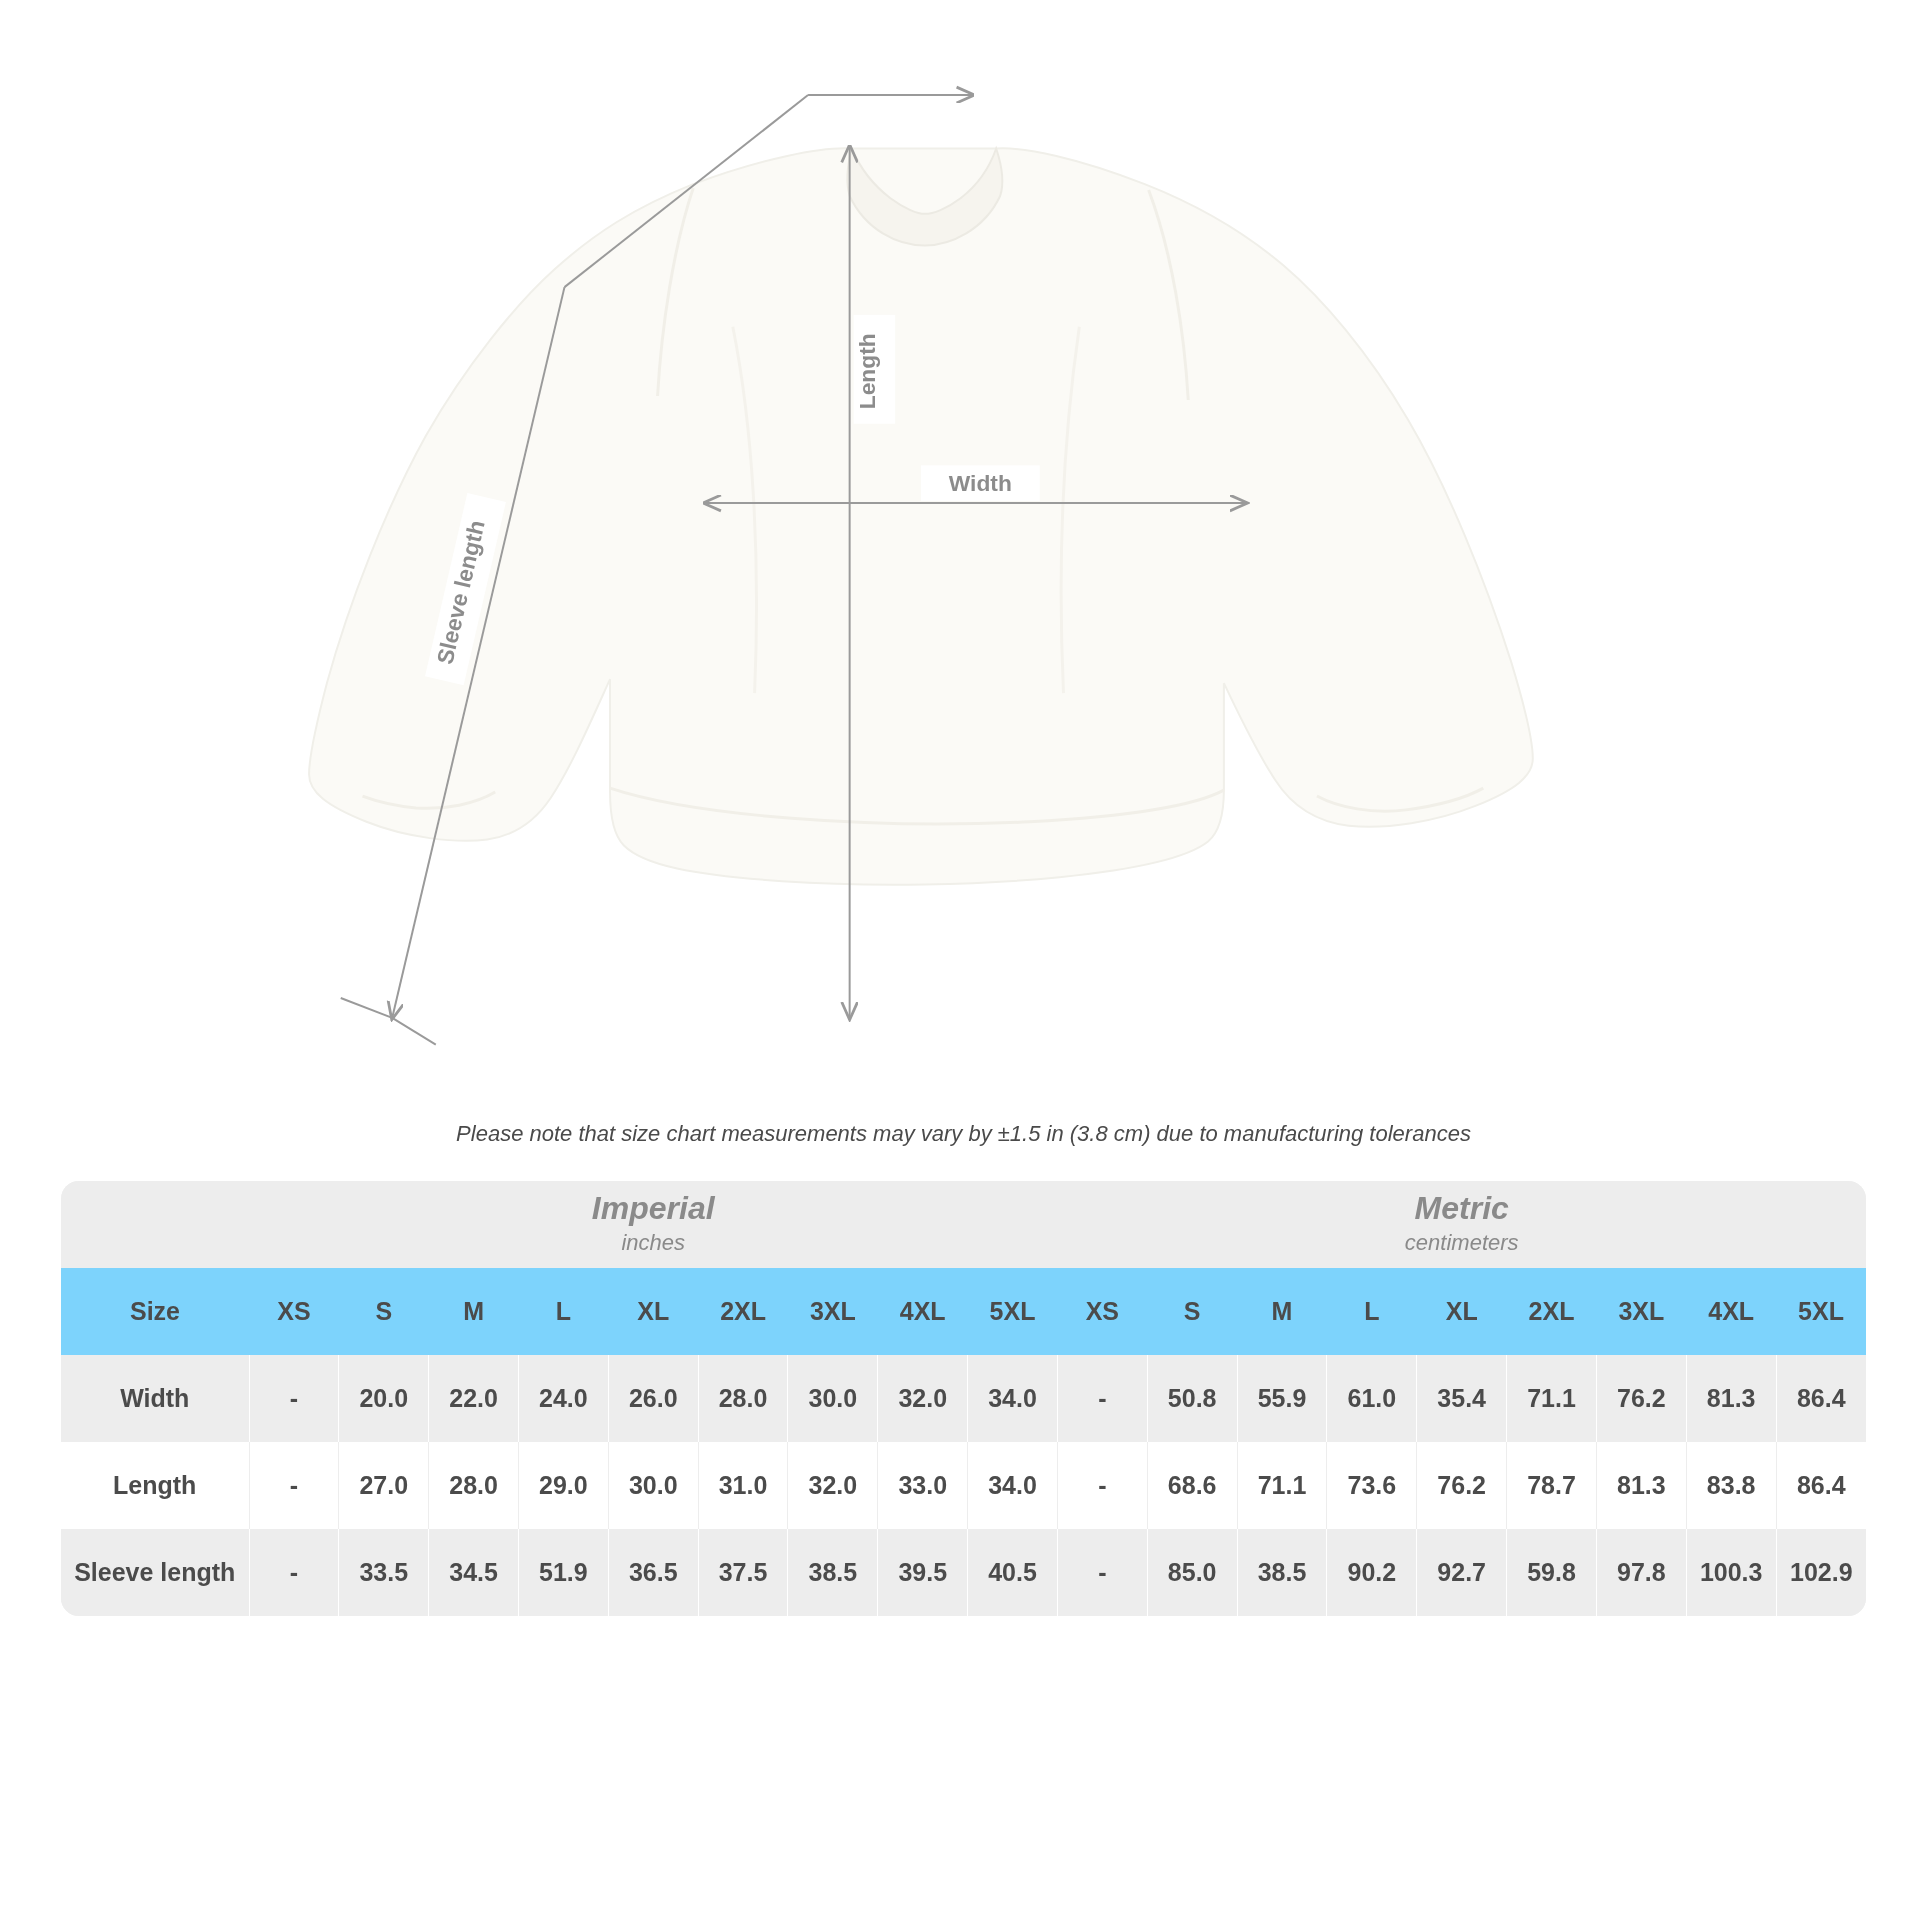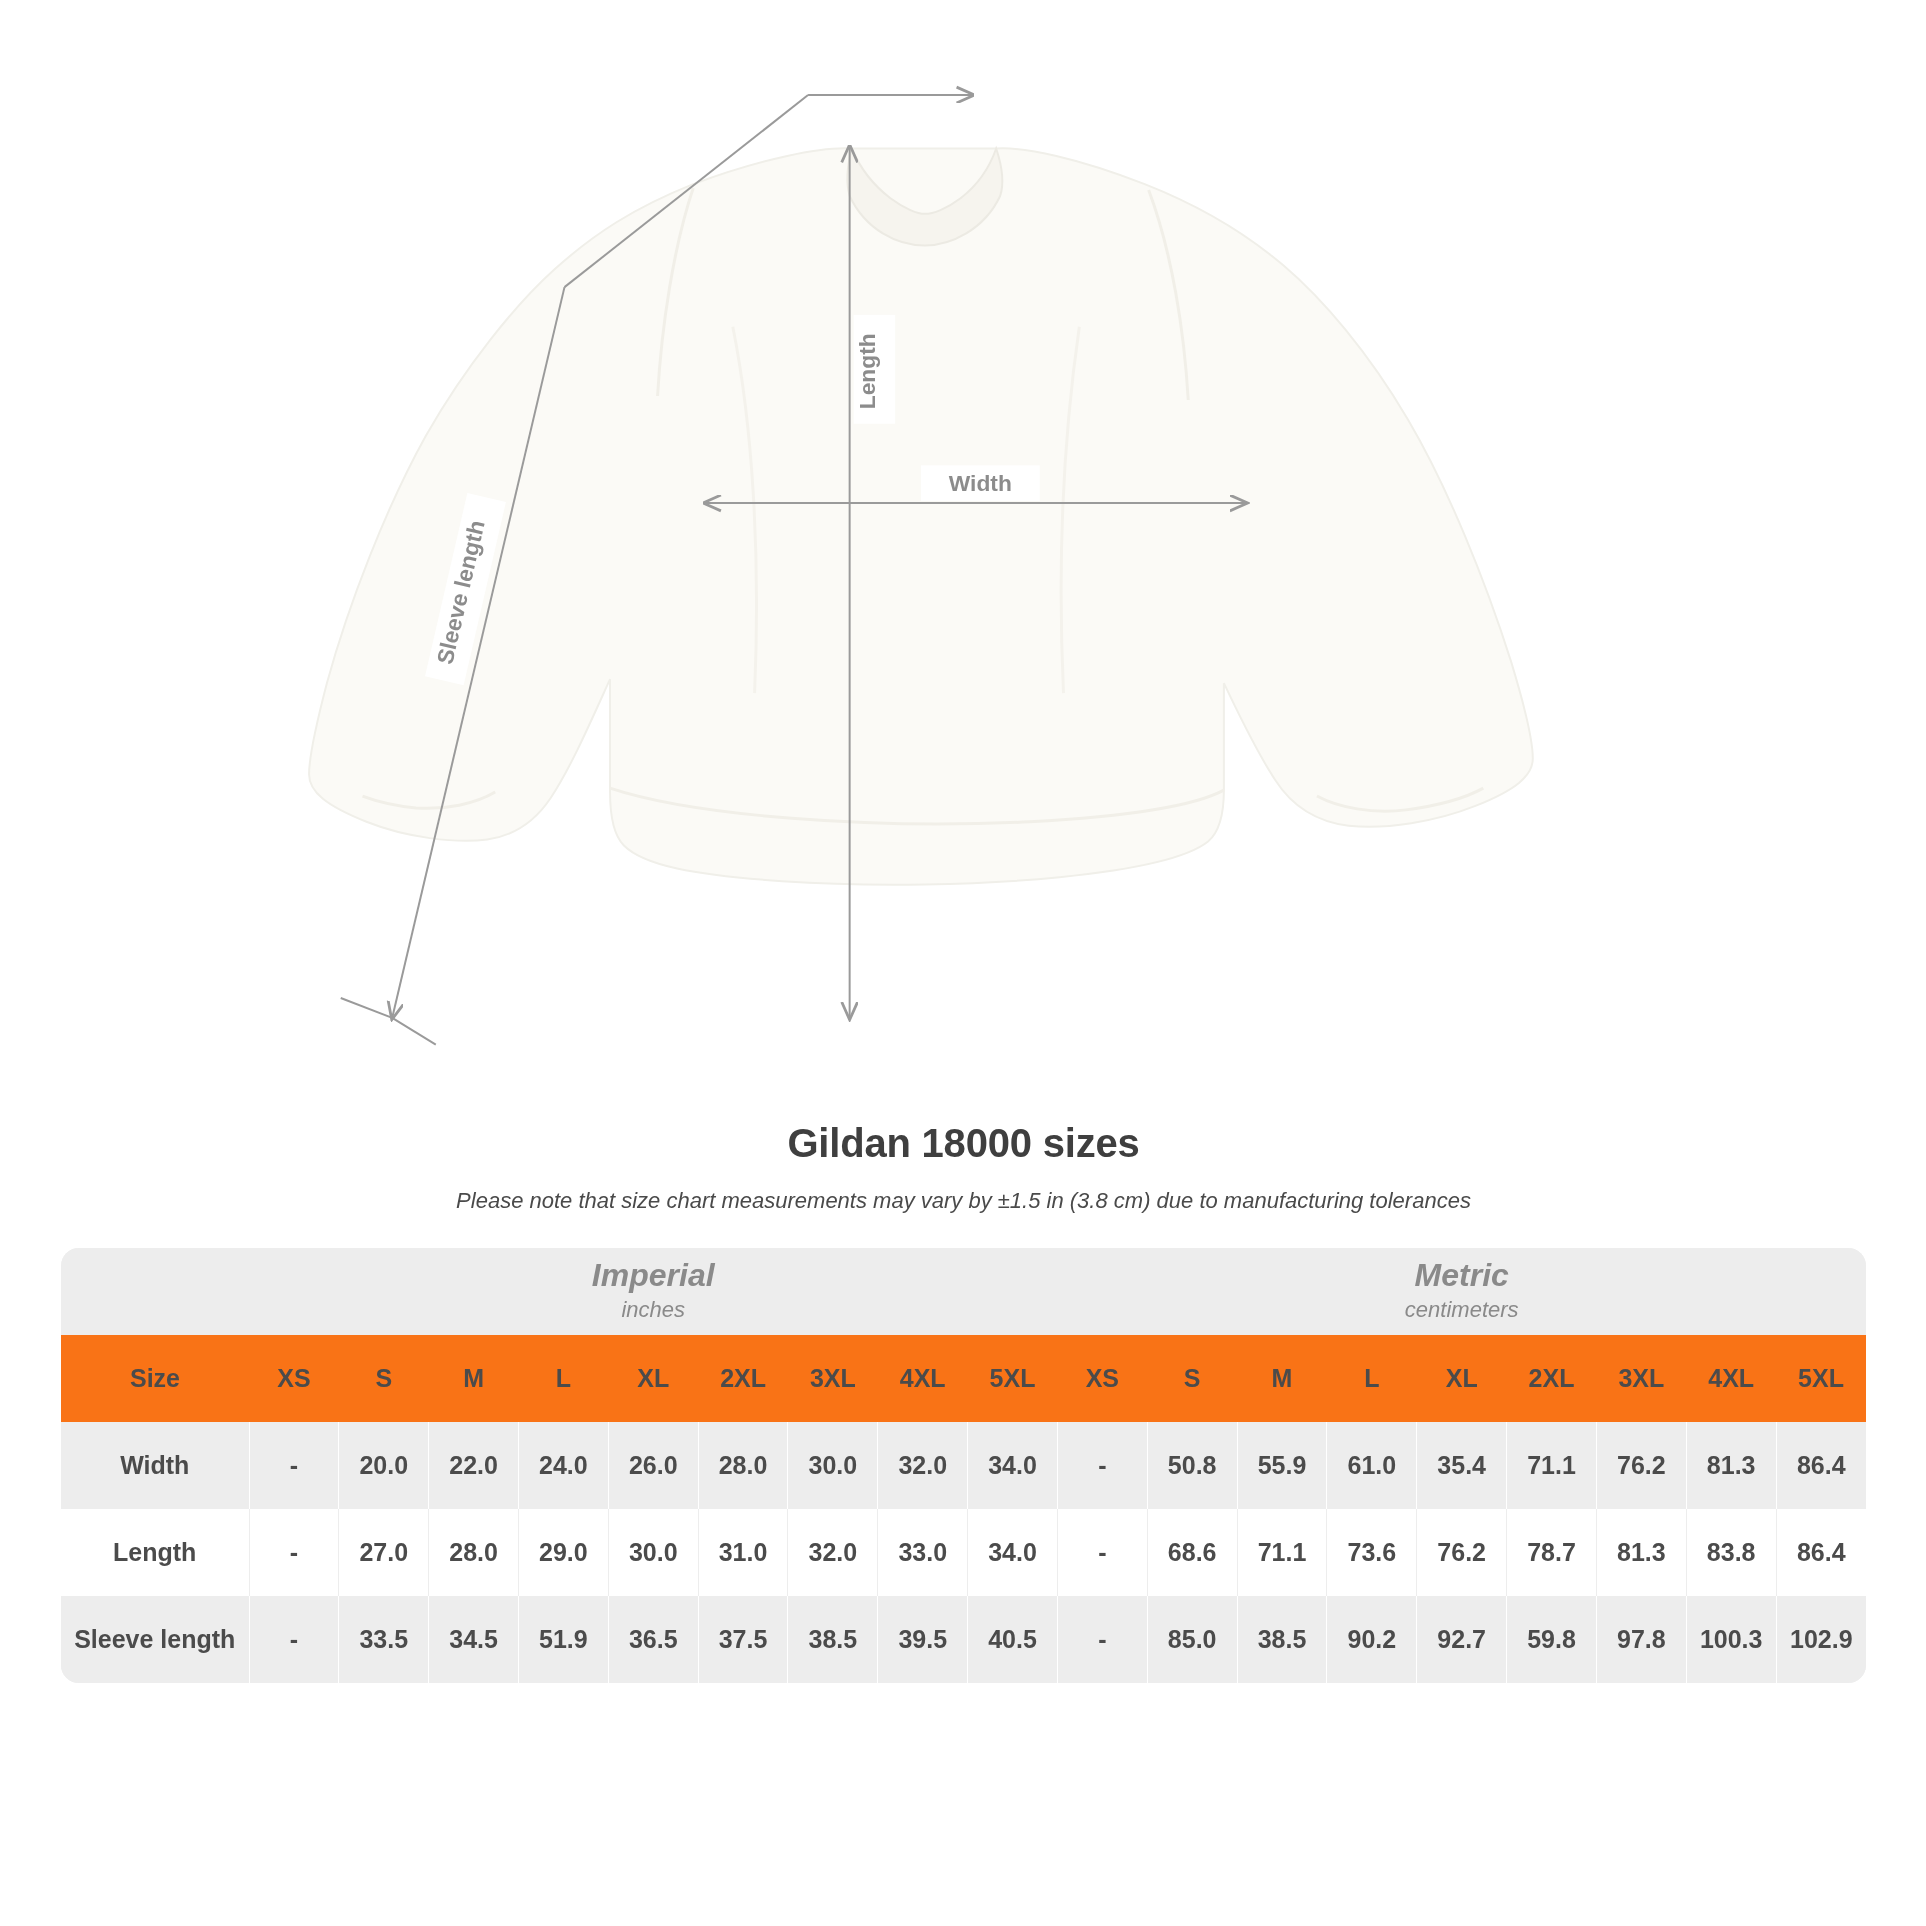--- a/index.html
+++ b/index.html
@@ -84,21 +84,21 @@
     line-height: 1.15;
   }
   .unit-sub {
     font-size: 22px;
     font-style: italic;
     font-weight: normal;
     color: #8a8a8a;
     line-height: 1.5;
   }
   .row-head td {
-    background: #f97316;
+    background: #7dd3fc;
     color: #5a5a5a;
     font-size: 26px;
     height: 97px;
     border-left: 1px solid #ededed;
   }
   .row-head td:first-child {
     border-left: 0;
   }
   tr.band-grey td {
     background: #ededed;
@@ -205,21 +205,20 @@
         <rect x="930" y="470" width="120" height="36" fill="#ffffff"></rect>
         <text id="lbl-width" x="990" y="496" text-anchor="middle" font-family="Liberation Sans, sans-serif" font-size="23" font-weight="bold" fill="#8c8c8c">Width</text>
 
         <rect x="450" y="500" width="40" height="190" fill="#ffffff" transform="rotate(13 470 595)"></rect>
         <text id="lbl-sleeve" x="473" y="600" transform="rotate(-77 473 600)" text-anchor="middle" font-family="Liberation Sans, sans-serif" font-size="23" font-weight="bold" fill="#8c8c8c">Sleeve length</text>
       </g>
     </svg>
   </div>
 
   <div class="title-block">
-    <div class="chart-title">Gildan 18000 sizes</div>
     <div class="chart-note">Please note that size chart measurements may vary by ±1.5 in (3.8 cm) due to manufacturing tolerances</div>
   </div>
 
   <div class="table-wrap">
     <table class="size-table">
       <colgroup>
         <col class="col-label">
         <col span="18" class="col-val">
       </colgroup>
       <tbody>

